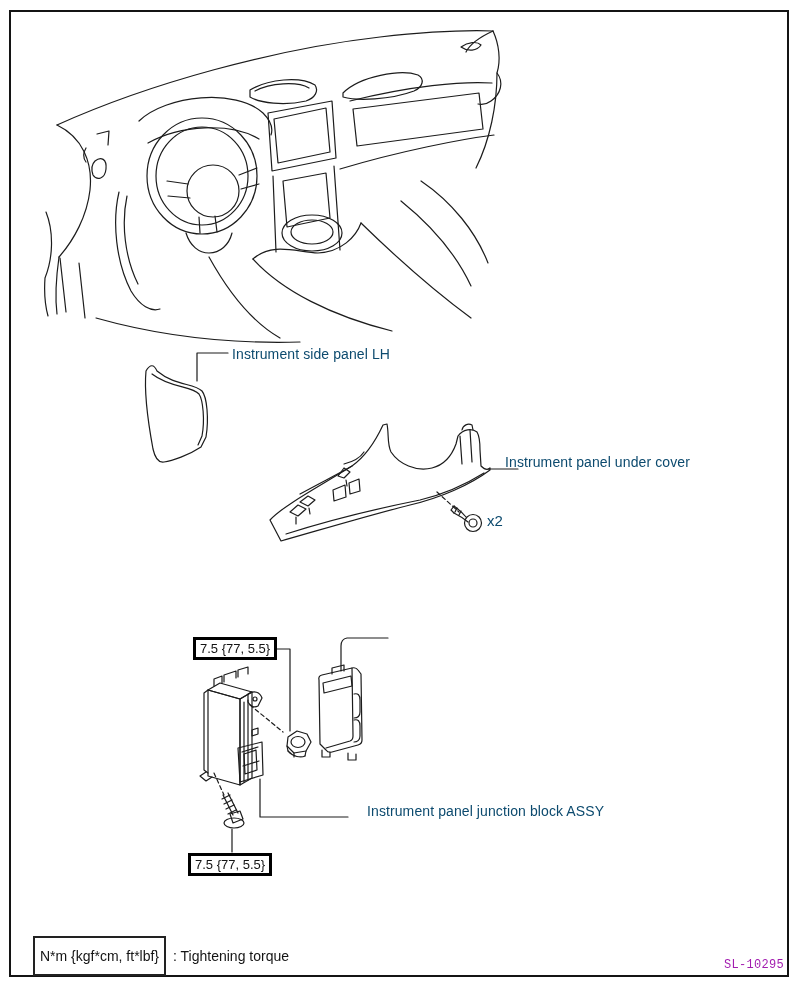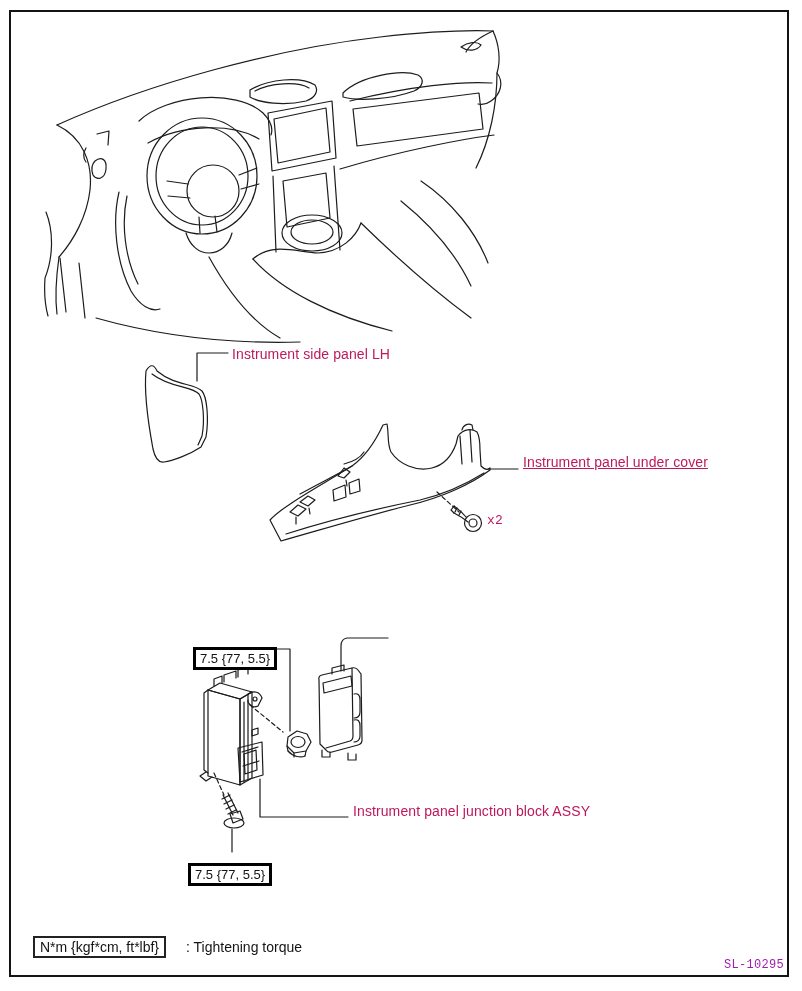--- a/index.html
+++ b/index.html
@@ -6,35 +6,35 @@
   body{
     width:802px;height:991px;position:relative;overflow:hidden;
     font-family:"Liberation Sans","DejaVu Sans",sans-serif;color:#141414;
   }
   .page-border{
     position:absolute;left:9px;top:10px;width:780px;height:967px;
     border:2px solid #141414;box-sizing:border-box;background:#fff;
   }
   svg.art{position:absolute;left:0;top:0;}
   .lbl{
-    position:absolute;font-size:14px;line-height:19px;color:#be185d;
+    position:absolute;font-size:14px;line-height:19px;color:#0c4a6e;
     white-space:nowrap;letter-spacing:0.1px;
   }
-  .lbl-small{font-size:13px;font-family:Liberation Mono, monospace;}
+  .lbl-small{font-size:15px;}
   .torque-box{
     position:absolute;border:3px solid #000;background:#fff;
     font-size:13px;display:flex;align-items:center;justify-content:center;
-    white-space:nowrap;padding:0 4px;height:17px;color:#141414;margin-top:10px;
+    white-space:nowrap;padding:0 4px;height:17px;color:#141414;
   }
   .legend{
     position:absolute;left:33px;top:936px;display:flex;align-items:center;
     font-size:14px;color:#141414;
   }
   .legend .unit-box{
-    border:2px solid #222;padding:1px 5px;margin-right:20px;white-space:nowrap;
+    border:2px solid #222;padding:10px 5px;margin-right:7px;white-space:nowrap;
   }
   .legend .desc{white-space:nowrap;text-align:right;}
   .page-code{
     position:absolute;left:724px;top:958px;font-size:12px;color:#a21caf;
     letter-spacing:0.3px;
     font-family:Liberation Mono, monospace;
   }
 </style>
 </head>
 <body>
@@ -169,32 +169,32 @@
     <path d="M260,779 L260,817 L348,817"></path>
     <path d="M232,829 L232,852"></path>
     <path d="M437,492 L459,512" stroke-dasharray="4 3"></path>
     <path d="M250,705 L283,732" stroke-dasharray="4 3"></path>
     <path d="M214,773 L224,795" stroke-dasharray="4 3"></path>
   </g>
 </svg>
 
 <div class="lbl" style="left:232px;top:345px;">Instrument side panel LH</div>
 
-<div class="lbl" style="left:523px;top:453px;text-decoration:underline;">
+<div class="lbl" style="left:505px;top:453px;">
   <div>Instrument panel under cover</div>
 </div>
 
 <div class="lbl lbl-small" style="left:487px;top:511px;">x2</div>
 
 <div class="lbl" style="left:391px;top:622px;">
 </div>
 
 <div class="torque-box" style="left:193px;top:637px;">7.5 {77, 5.5}</div>
 
-<div class="lbl" style="left:353px;top:802px;">Instrument panel junction block ASSY</div>
+<div class="lbl" style="left:367px;top:802px;">Instrument panel junction block ASSY</div>
 
 <div class="torque-box" style="left:188px;top:853px;">7.5 {77, 5.5}</div>
 
 <div class="legend">
   <span class="unit-box">N*m {kgf*cm, ft*lbf}</span>
   <span class="desc">: Tightening torque</span>
 </div>
 
 <div class="page-code">SL-10295</div>
 

